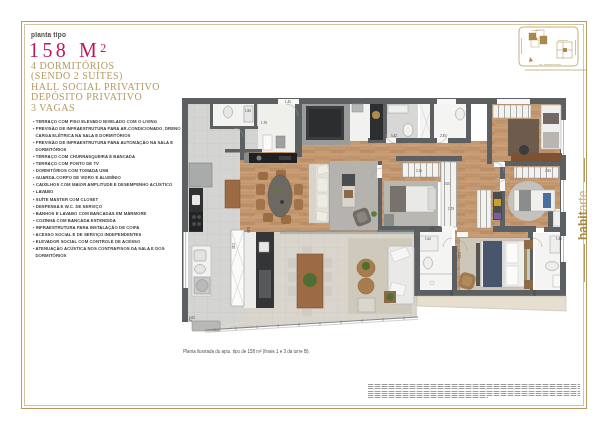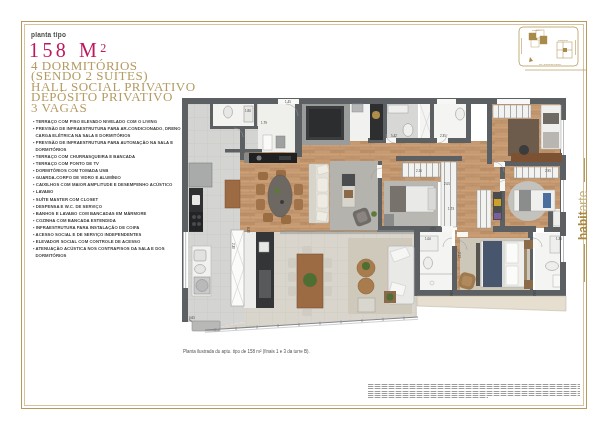--- a/index.html
+++ b/index.html
@@ -11,21 +11,21 @@
 <body>
 
 <div class="abs" style="left:21px;top:21px;width:564px;height:386px;border:1px solid #b49a5e;"></div>
 
 <div class="abs" style="left:24px;top:24px;width:558px;height:380px;border:1px solid #d6c49c;"></div>
 
 <div class="abs" style="left:31px;top:31px;font-size:6.5px;font-weight:bold;color:#4a4a48;letter-spacing:0.2px;">planta tipo</div>
 
 <div class="abs" style="left:29px;top:39px;font-family:'Liberation Serif',serif;font-size:20px;color:#be185d;letter-spacing:3.4px;word-spacing:1.5px;">158 M<span style="font-size:12px;vertical-align:5px;">2</span></div>
 
-<div class="abs" style="left:31px;top:61px;font-family:'Liberation Serif',serif;font-size:13px;line-height:10.4px;color:#b59b63;letter-spacing:0.5px;">4 DORMITÓRIOS<br>(SENDO 2 SUÍTES)<br>HALL SOCIAL PRIVATIVO<br>DEPÓSITO PRIVATIVO<br>3 VAGAS</div>
+<div class="abs" style="left:31px;top:61px;font-family:'Liberation Serif',serif;font-size:10px;line-height:10.4px;color:#b59b63;letter-spacing:0.5px;">4 DORMITÓRIOS<br>(SENDO 2 SUÍTES)<br>HALL SOCIAL PRIVATIVO<br>DEPÓSITO PRIVATIVO<br>3 VAGAS</div>
 
 <ul class="abs" style="left:31px;top:118px;width:175px;margin:0;padding:0 0 0 2px;list-style:none;
      font-size:4.25px;line-height:7.05px;color:#3e3e3c;font-weight:bold;letter-spacing:0.05px;">
   <li>• TERRAÇO COM PISO ELEVADO NIVELADO COM O LIVING</li>
   <li>• PREVISÃO DE INFRAESTRUTURA PARA AR-CONDICIONADO, DRENO E<br>&nbsp;&nbsp;CARGA ELÉTRICA NA SALA E DORMITÓRIOS</li>
   <li>• PREVISÃO DE INFRAESTRUTURA PARA AUTOMAÇÃO NA SALA E<br>&nbsp;&nbsp;DORMITÓRIOS</li>
   <li>• TERRAÇO COM CHURRASQUEIRA E BANCADA</li>
   <li>• TERRAÇO COM PONTO DE TV</li>
   <li>• DORMITÓRIOS COM TOMADA USB</li>
   <li>• GUARDA-CORPO DE VIDRO E ALUMÍNIO</li>

